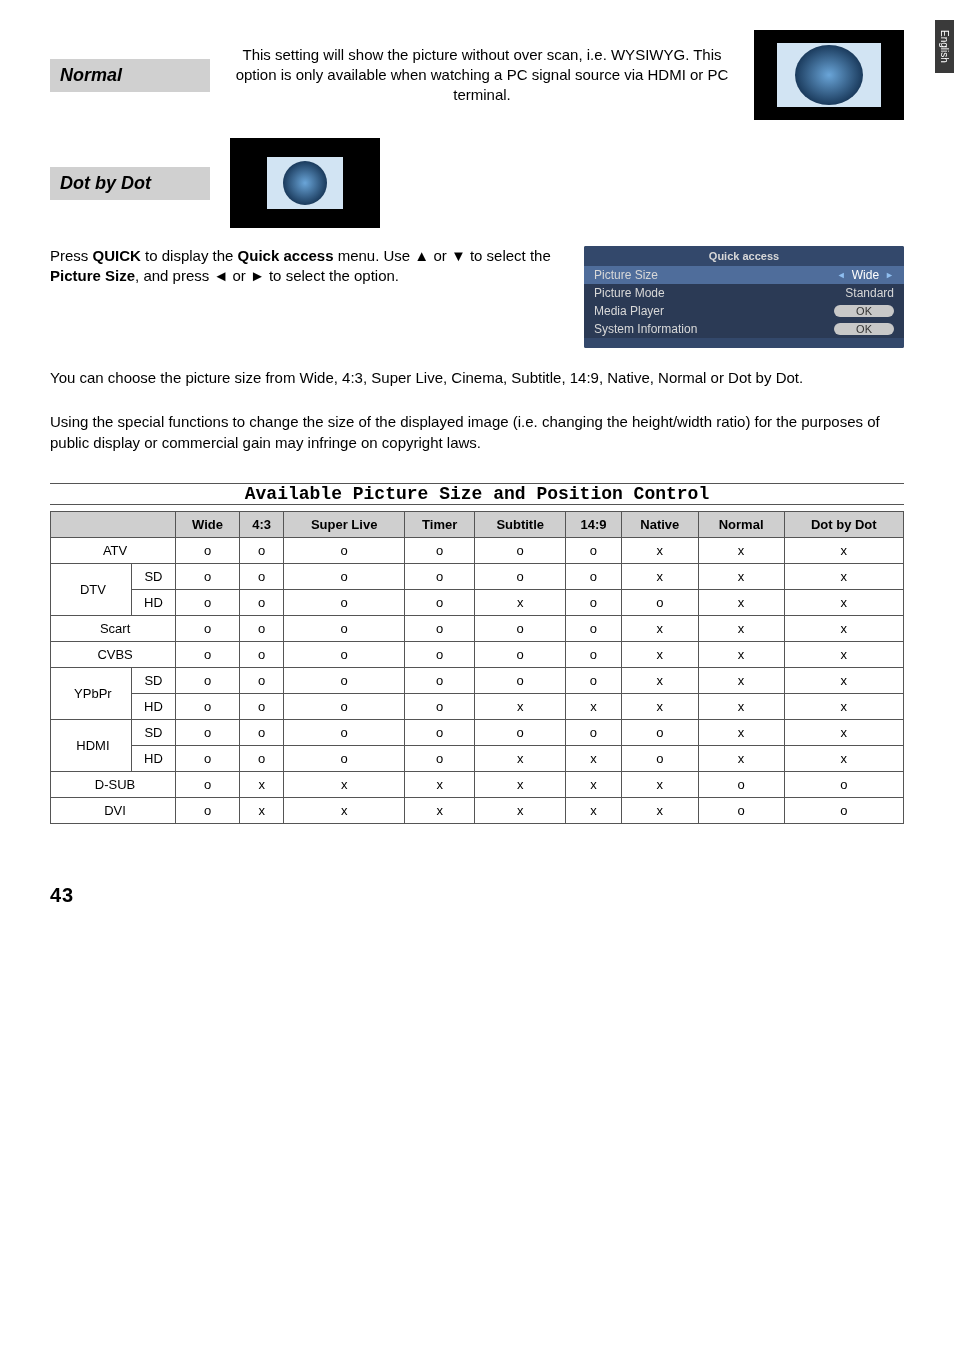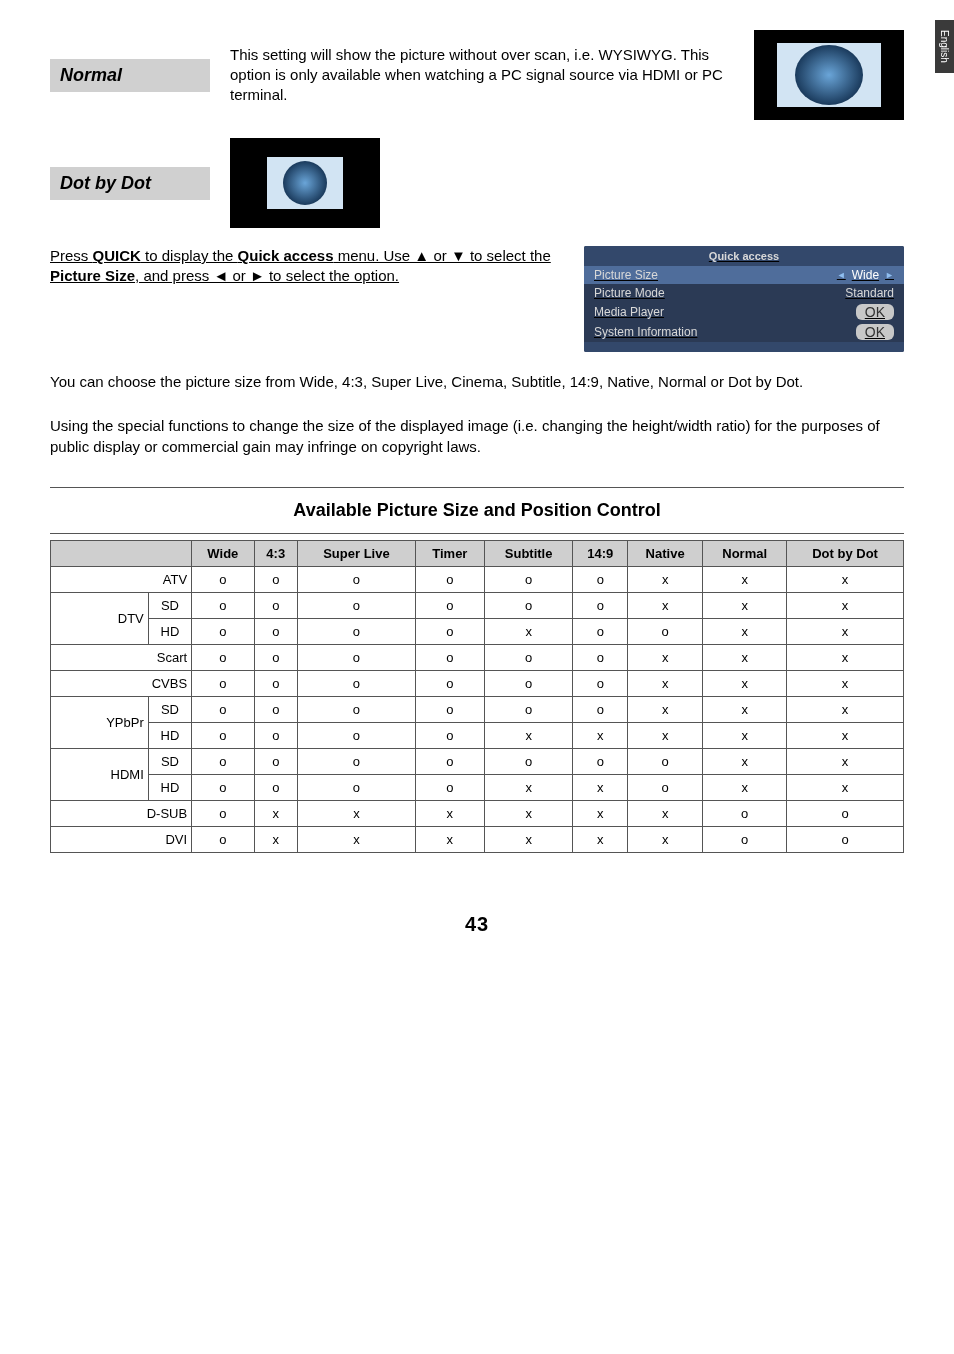--- a/index.html
+++ b/index.html
@@ -33,40 +33,39 @@
   .mode-label {
     flex: 0 0 160px;
     background: #d0d0d0;
     padding: 6px 10px;
     font-weight: bold;
     font-style: italic;
     font-size: 18px;
   }
   .mode-desc {
     flex: 1;
-    text-align: left;
+    text-align: center;
     font-size: 15px;
     line-height: 1.35;
   }
   .mode-thumb {
     flex: 0 0 150px;
     height: 90px;
     background: #000;
     display: flex;
     align-items: center;
     justify-content: center;
     position: relative;
   }
   .mode-thumb svg { display: block; }
   .quick-row {
     display: flex;
     gap: 20px;
     align-items: flex-start;
     margin-top: 10px;
-    text-decoration: underline;
   }
   .quick-text { flex: 1; font-size: 15px; line-height: 1.35; }
   .quick-panel {
     flex: 0 0 320px;
     background: #2b3a55;
     color: #d8d8d8;
     font-size: 12px;
     border-radius: 2px;
     overflow: hidden;
   }
@@ -84,53 +83,53 @@
     padding: 2px 10px;
   }
   .quick-item.sel { background: #4f6d9b; }
   .quick-item.sel .qi-val-wrap { color: #fff; }
   .qi-val-wrap { display:flex; align-items:center; gap:6px; }
   .tri { font-size: 9px; color:#8fbef0; }
   .okpill {
     display:inline-block;
     background:#c8c8c8;
     color:#333;
-    font-size:14px;
-    padding:0 9px;
+    font-size:11px;
+    padding:0 22px;
     border-radius:6px;
   }
   .quick-bottom { height: 10px; background:#33486b; }
   .body-para { margin-top: 20px; font-size: 15px; line-height: 1.35; }
   .section-title {
     text-align: center;
     font-weight: bold;
     font-size: 18px;
     margin: 30px 0 6px 0;
     border-top: 1px solid #555;
     border-bottom: 1px solid #555;
-    padding: 12px 0;
+    padding: 0 0;
+    font-family: Liberation Mono, monospace;
   }
   table.avail {
     width: 100%;
     border-collapse: collapse;
     font-size: 13px;
   }
   table.avail th, table.avail td {
     border: 1px solid #555;
     padding: 5px 4px;
     text-align: center;
   }
   table.avail th {
     background: #cfcfcf;
     font-weight: bold;
   }
   table.avail .corner { background: #cfcfcf; }
-  table.avail .rowhead { text-align: right; padding-left: 20px; }
+  table.avail .rowhead { text-align: center; padding-left: 8px; }
   .page-num {
-    text-align: center;
     font-weight: bold;
     font-size: 20px;
     margin-top: 60px;
     letter-spacing: 1px;
   }
 </style>
 </head>
 <body>
 
 <div class="lang-tab">English</div>

